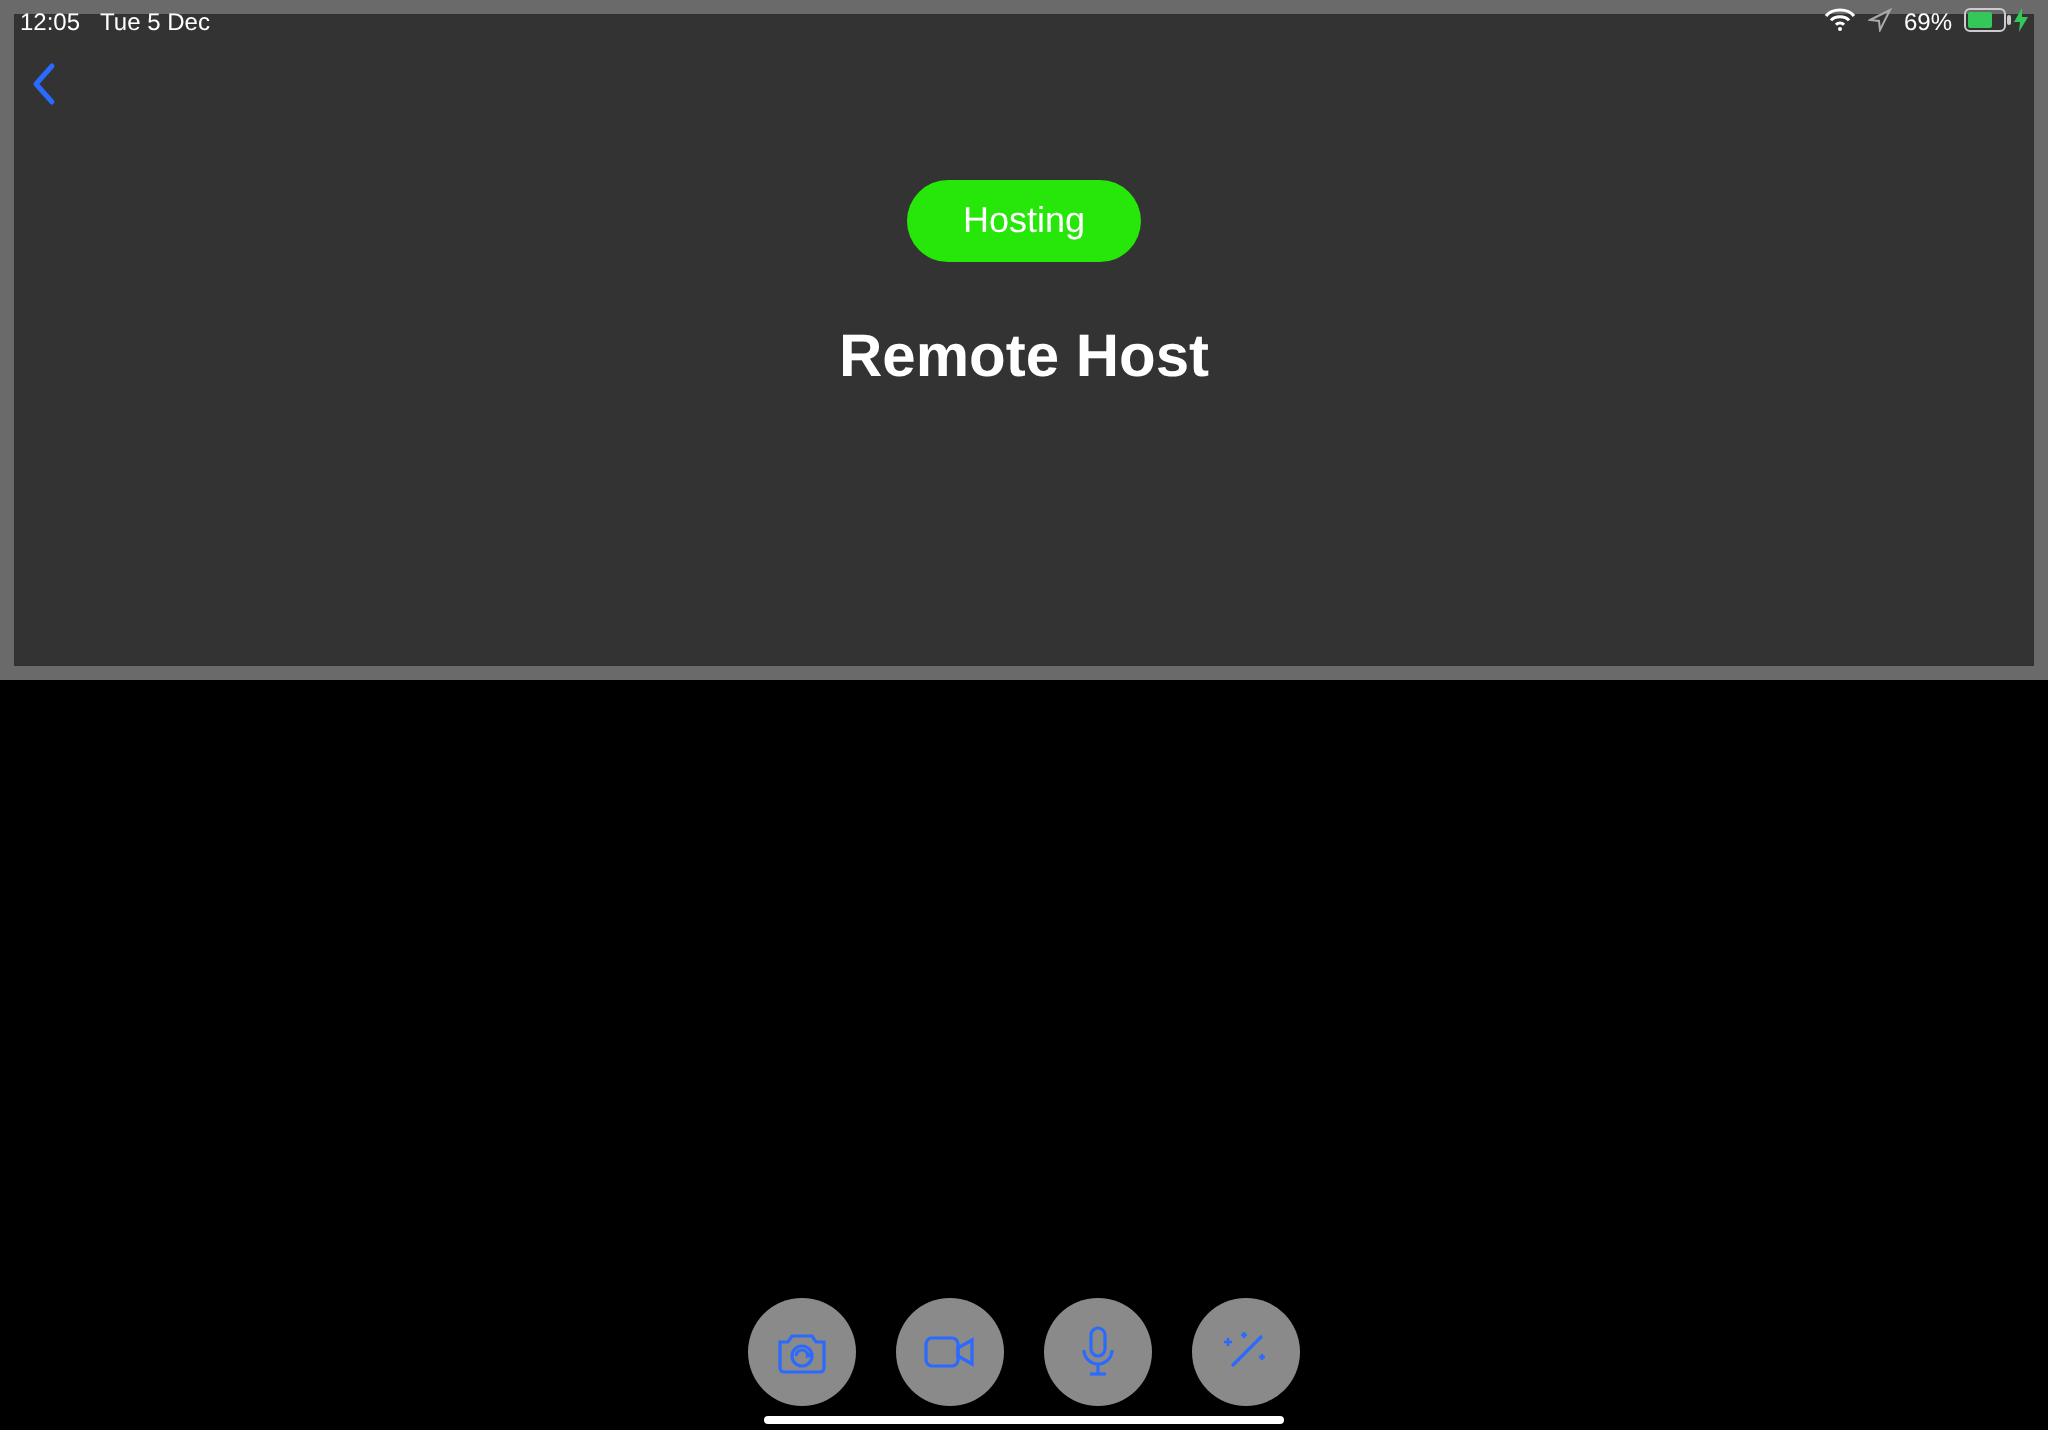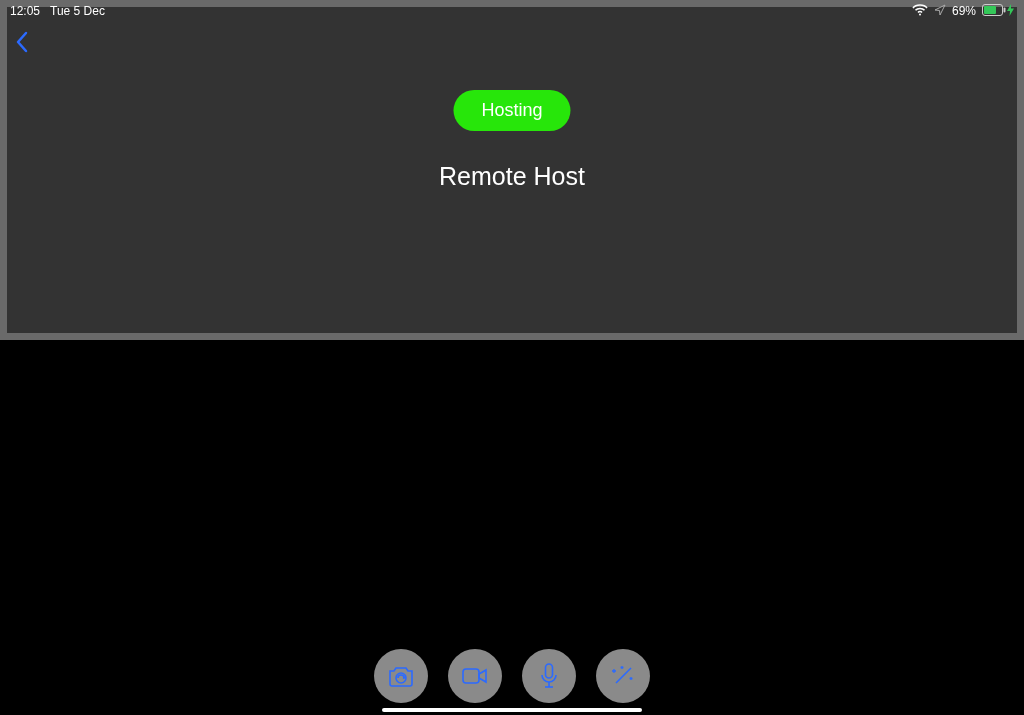--- a/index.html
+++ b/index.html
@@ -37,22 +37,22 @@
   .tile {
     flex: 1;
     background: var(--tile);
     display: flex;
     align-items: flex-start;
     justify-content: center;
     padding-top: 155px;
   }
   .tile-label {
     color: var(--white);
-    font-size: 25px;
-    font-weight: 400;
+    font-size: 30px;
+    font-weight: 700;
   }
 
   
   .status-bar {
     position: absolute;
     top: 0;
     left: 0;
     width: 100%;
     height: 22px;
     display: flex;

